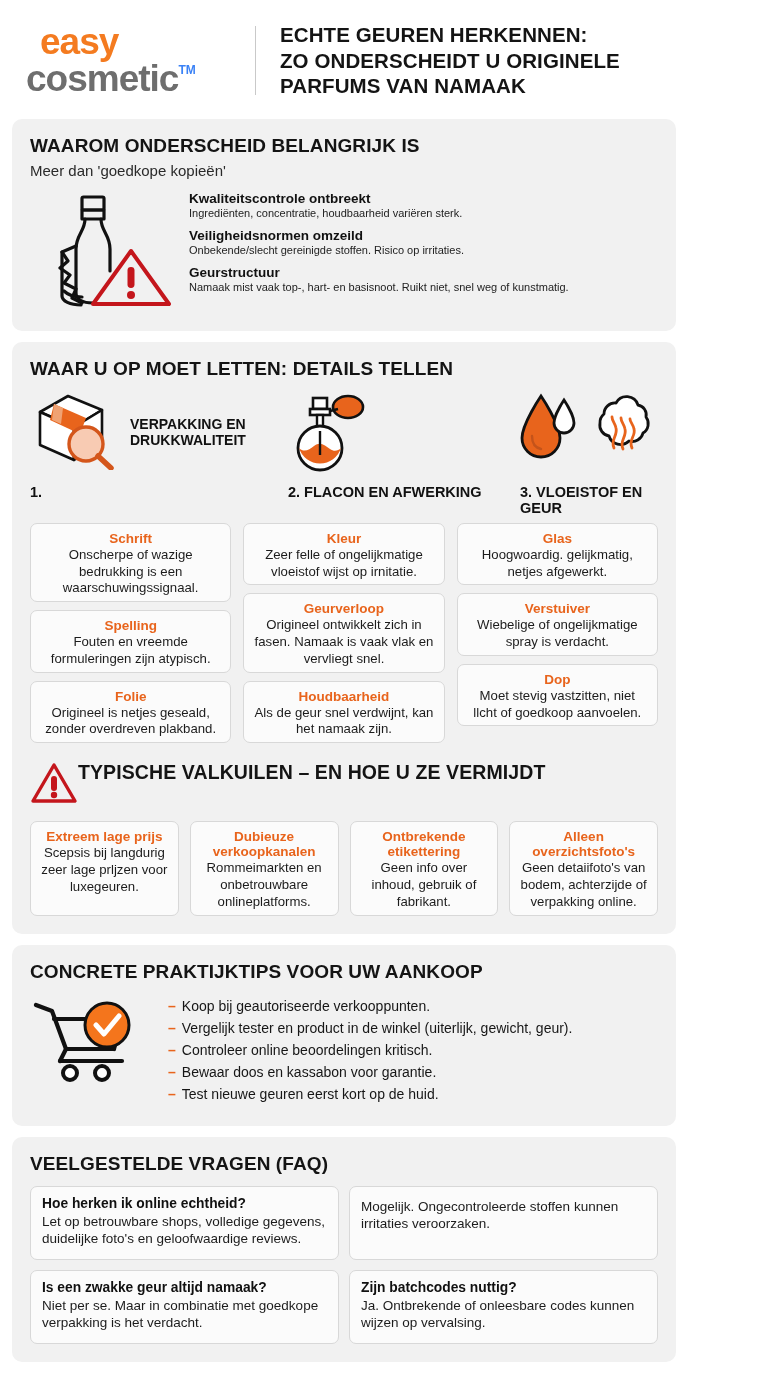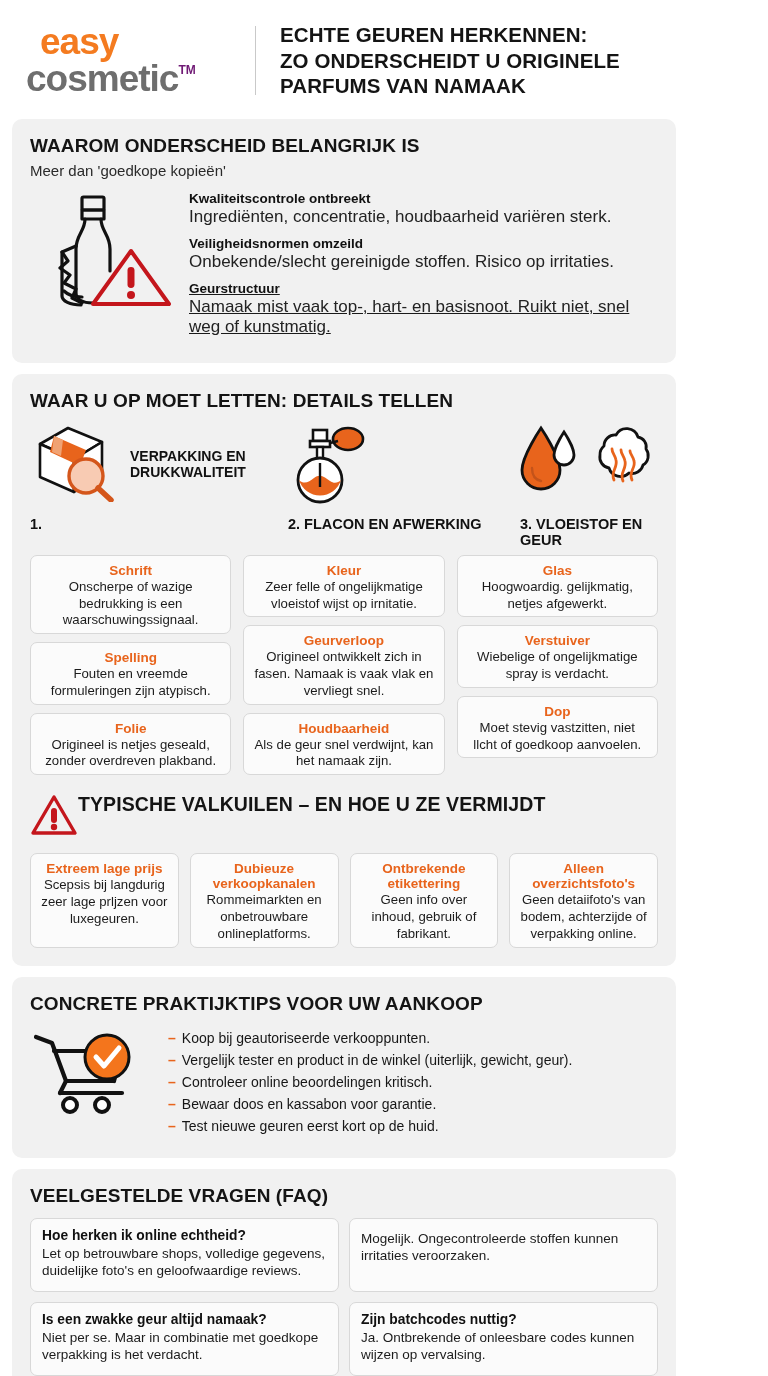--- a/index.html
+++ b/index.html
@@ -32,21 +32,21 @@
     margin-left: 14px;
   }
   .logo-cos-wrap { display: flex; align-items: flex-start; }
   .logo-cosmetic {
     font-size: 37px;
     font-weight: bold;
     color: #6E6E6E;
     letter-spacing: -1px;
     display: block;
   }
-  .logo-tm { font-size: 12px; color: #701a75; font-weight: bold; margin-top: 4px; }
+  .logo-tm { font-size: 12px; color: #3b82f6; font-weight: bold; margin-top: 4px; }
   .logo-divider { width: 1px; align-self: stretch; background: #c9c9c9; margin: 4px 0; }
   .header-title {
     font-size: 20.5px;
     font-weight: bold;
     line-height: 1.25;
     letter-spacing: 0.1px;
     color: #141414;
     text-transform: uppercase;
   }
 
@@ -68,23 +68,23 @@
     font-size: 15px;
     color: #2a2a2a;
     margin-top: 5px;
   }
 
   
   .why-body { display: flex; gap: 14px; margin-top: 10px; align-items: flex-start; }
   .why-icon { flex: 0 0 145px; padding-top: 2px; }
   .why-list { flex: 1; padding-top: 2px; }
   .why-item { margin-bottom: 9px; }
-  .why-item:last-child { margin-bottom: 8px; text-decoration: underline; }
+  .why-item:last-child { margin-bottom: 8px; }
   .why-h { font-size: 13.5px; font-weight: bold; color: #111; }
-  .why-p { font-size: 17px; color: #222; margin-top: 1px; }
+  .why-p { font-size: 11px; color: #222; margin-top: 1px; }
 
   
   .icon-row { display: flex; margin-top: 10px; align-items: flex-start; }
   .icon-cell { display: flex; align-items: center; gap: 8px; }
   .ic-pack { flex: 0 0 250px; }
   .ic-flac { flex: 0 0 240px; padding-left: 8px; }
   .ic-liq  { flex: 1; }
   .icon-label {
     font-size: 14px; font-weight: bold; line-height: 1.15;
     text-transform: uppercase; color: #111;

